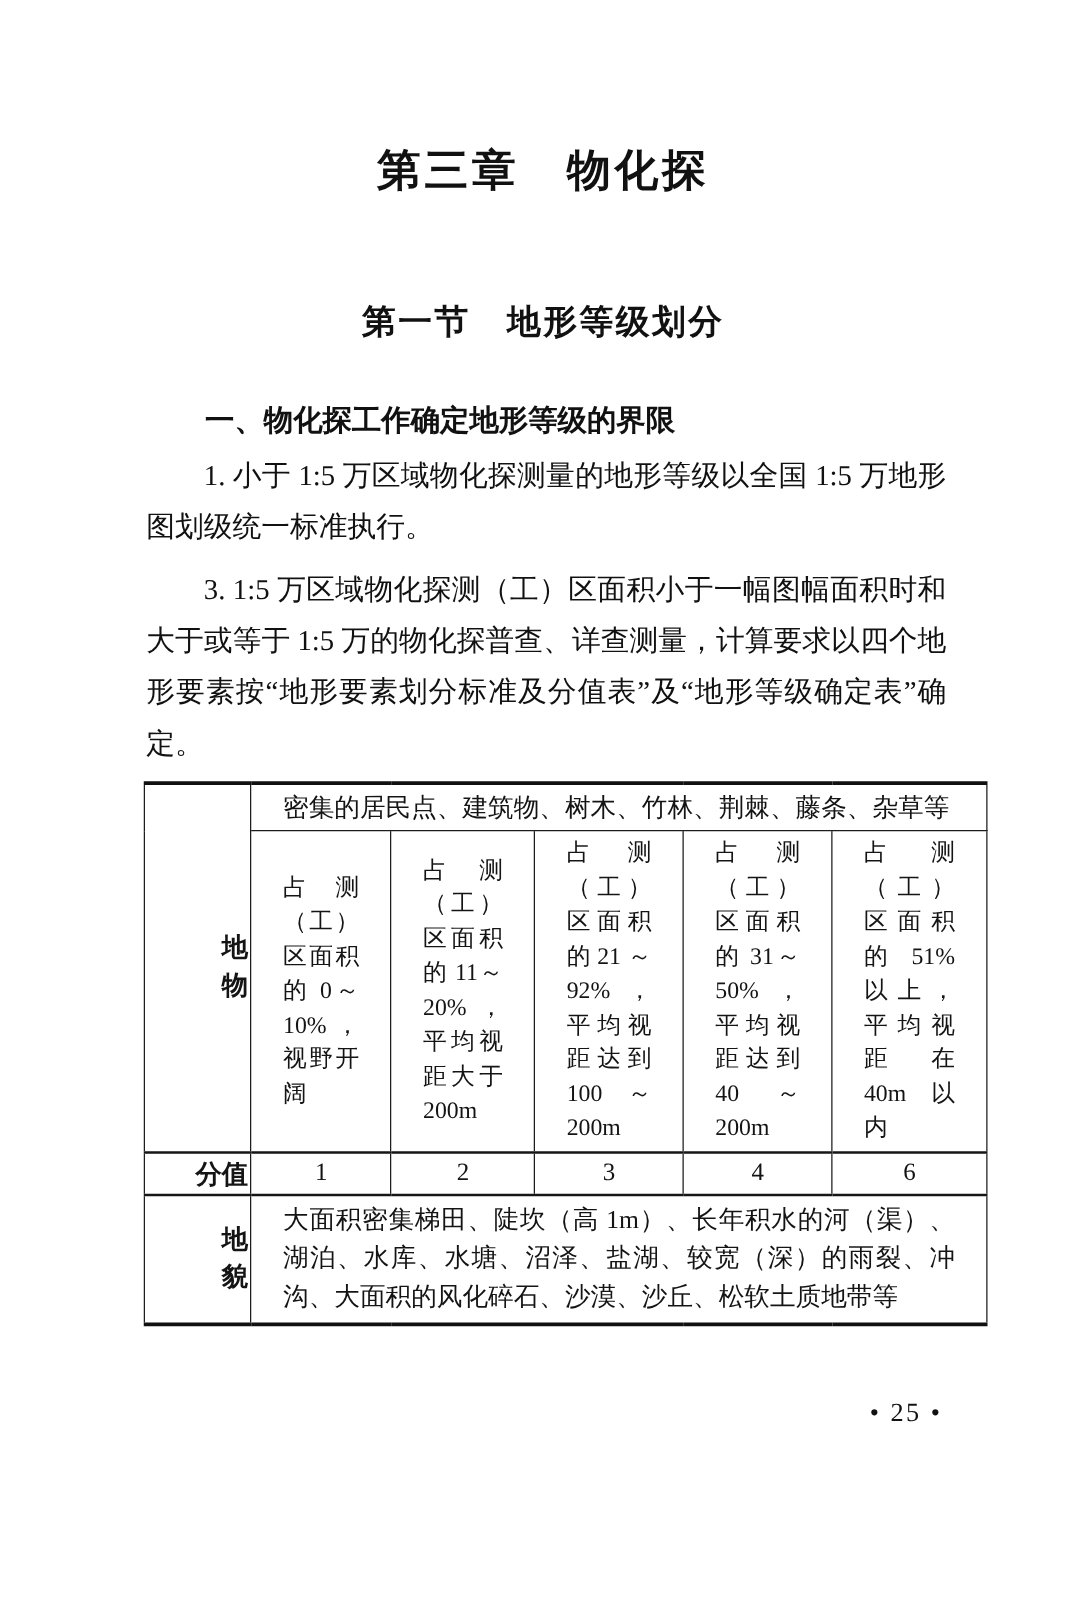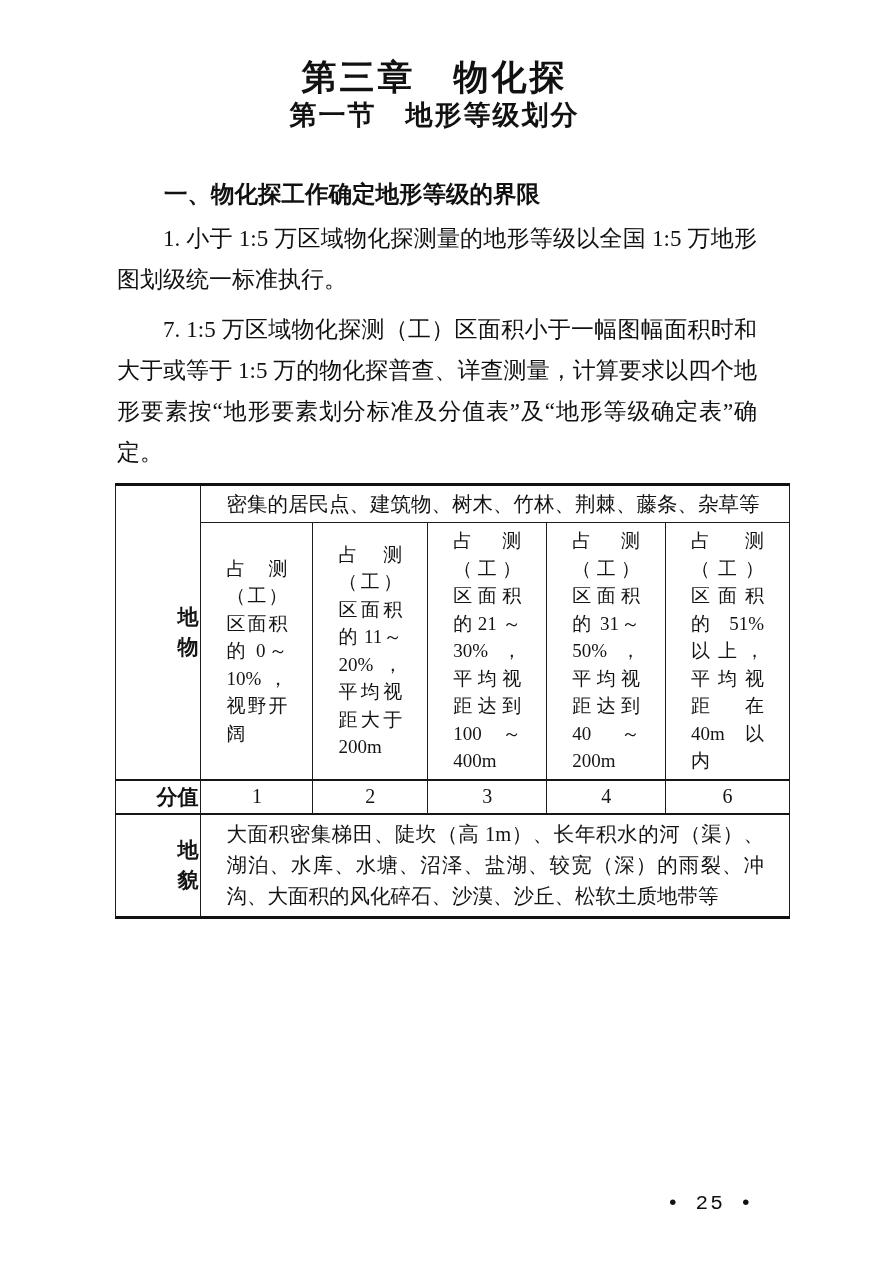--- a/index.html
+++ b/index.html
@@ -8,29 +8,30 @@
     position: relative;
     width: 869px;
     height: 1278px;
     margin: 0 auto;
     background: #ffffff;
     color: #111;
     font-family: "Liberation Serif", serif;
     overflow: hidden;
   }
   .chapter-title {
-    padding-top: 56px;
+    padding-top: 116px;
     text-align: center;
     font-family: "Liberation Sans", sans-serif;
     font-weight: bold;
     font-size: 35px;
     letter-spacing: 3px;
     line-height: 42px;
   }
   .section-title {
+    margin-top: 82px;
     text-align: center;
     font-family: "Liberation Sans", sans-serif;
     font-weight: bold;
     font-size: 27px;
     letter-spacing: 2px;
     line-height: 34px;
   }
   .body-block {
     margin: 47px 112px 0 117px; 
     font-size: 23px;
@@ -91,53 +92,53 @@
   }
   .geo-cell {
     font-size: 20.5px;
     line-height: 31px;
     padding: 6px 8px 8px 10px;
     text-align: justify;
   }
   .page-number {
     position: absolute;
     right: 115px;
-    top: 1192px;
+    top: 1118px;
     font-size: 21px;
     letter-spacing: 2px;
-    font-family: Liberation Mono, monospace;
+    font-family: Liberation Serif, serif;
   }
 </style>
 </head>
 <body>
 
 <div class="page">
 
   <div class="chapter-title">第三章　物化探</div>
 
   <div class="section-title">第一节　地形等级划分</div>
 
   <div class="body-block">
     <div class="sub-heading">一、物化探工作确定地形等级的界限</div>
     <p class="para">1. 小于 1:5 万区域物化探测量的地形等级以全国 1:5 万地形图划级统一标准执行。</p>
-    <p class="para">7. 1:5 万区域物化探测（工）区面积小于一幅图幅面积时和大于或等于 1:5 万的物化探普查、详查测量，计算要求以四个地形要素按“地形要素划分标准及分值表”及“地形等级确定表”确定。</p>
+    <p class="para">3. 1:5 万区域物化探测（工）区面积小于一幅图幅面积时和大于或等于 1:5 万的物化探普查、详查测量，计算要求以四个地形要素按“地形要素划分标准及分值表”及“地形等级确定表”确定。</p>
   </div>
 
   <table class="score-table">
     <tbody>
       <tr class="top-row">
         <td class="row-label" rowspan="2">
           <span class="vert-label">地物</span>
         </td>
         <td class="landform-header-cell" colspan="5">密集的居民点、建筑物、树木、竹林、荆棘、藤条、杂草等</td>
       </tr>
       <tr>
         <td class="criteria-cell" style="width:112px">占测（工）区面积的 0～10%，视野开阔</td>
         <td class="criteria-cell" style="width:115px">占测（工）区面积的 11～20%，平均视距大于 200m</td>
-        <td class="criteria-cell" style="width:119px">占测（工）区面积的21～30%，平均视距达到100～400m</td>
+        <td class="criteria-cell" style="width:119px">占测（工）区面积的21～92%，平均视距达到100～200m</td>
         <td class="criteria-cell" style="width:119px">占测（工）区面积的 31～50%，平均视距达到 40～200m</td>
         <td class="criteria-cell" style="width:124px">占测（工）区面积的 51%以上，平均视距在 40m 以内</td>
       </tr>
       <tr class="score-row">
         <td class="row-label">分值</td>
         <td class="score-cell">1</td>
         <td class="score-cell">2</td>
         <td class="score-cell">3</td>
         <td class="score-cell">4</td>
         <td class="score-cell">6</td>

